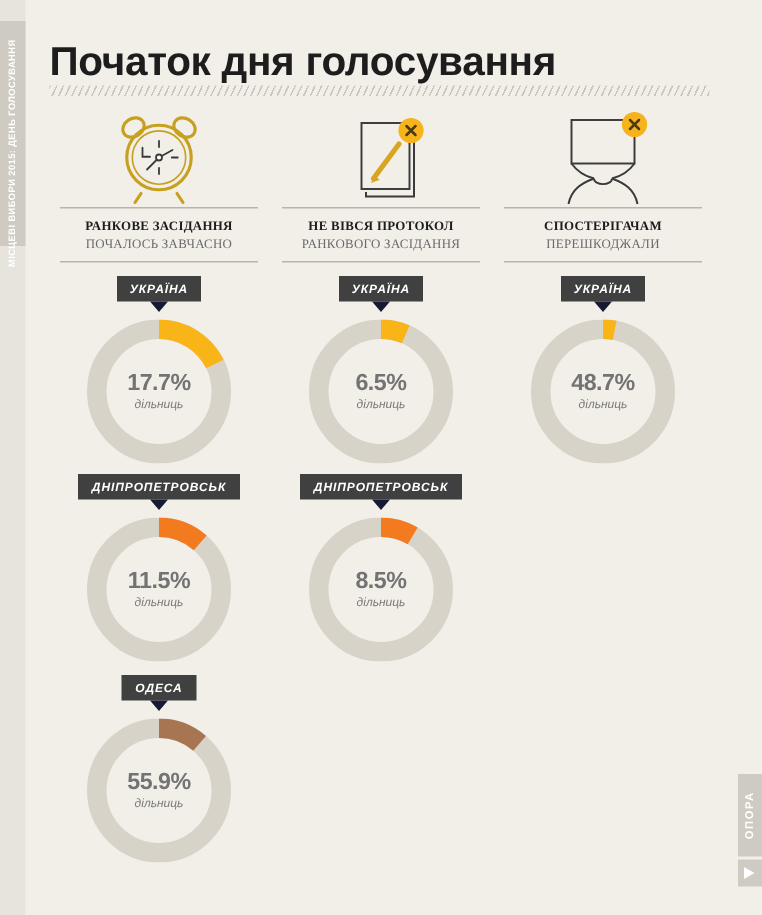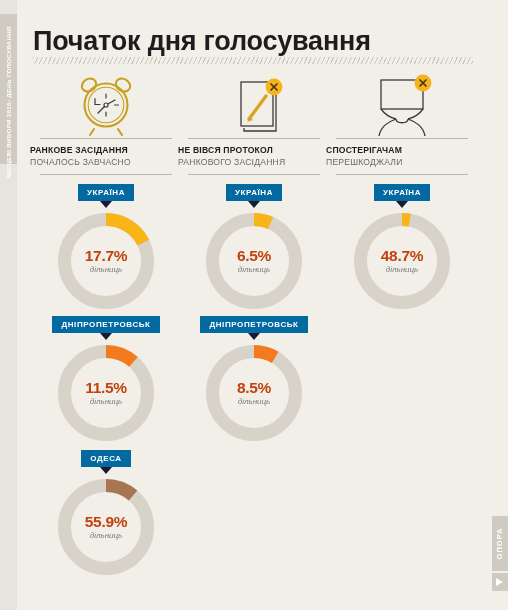--- a/index.html
+++ b/index.html
@@ -80,65 +80,66 @@
 
   .icon-wrap{
     position:relative;height:66px;width:152px;
   }
   .icon-wrap svg{position:absolute;left:50%;top:0;transform:translateX(-50%);}
 
   .rule{
     width:132px;margin:0 auto;height:1px;background:#b9b4aa;
   }
   .cap{
-    text-align:left;margin-top:6px;
+    text-align:center;margin-top:6px;font-family:Liberation Serif, serif;
   }
   .cap-1{
     font-size:8.6px;font-weight:bold;color:#1d1d1d;letter-spacing:.2px;
     white-space:nowrap;
   }
   .cap-2{
     font-size:8.6px;color:#6a6a6a;letter-spacing:.2px;margin-top:2px;
     white-space:nowrap;
   }
   .rule-b{
     width:132px;margin:7px auto 0;height:1px;background:#b9b4aa;
   }
   
   .donut-block{
     position:absolute;width:152px;
   }
   .badge{
     position:relative;margin:0 auto;
-    background:#0369a1;color:#ffffff;
+    background:#404040;color:#ffffff;
     font-size:8px;font-weight:bold;letter-spacing:.6px;
     padding:4px 9px 4px 9px;
     display:table;
     white-space:nowrap;
+    font-style:italic;
   }
   .badge:after{
     content:"";position:absolute;left:50%;bottom:-7px;
     transform:translateX(-50%);
     width:0;height:0;
     border-left:6px solid transparent;
     border-right:6px solid transparent;
     border-top:7px solid #161a33;
   }
   .donut{
     position:relative;margin:12px auto 0;width:96px;height:96px;
   }
   .donut svg{display:block;}
   .donut-center{
     position:absolute;left:0;top:0;width:96px;height:96px;
     display:flex;flex-direction:column;align-items:center;
     justify-content:center;
     pointer-events:none;
   }
   .donut-val{
-    font-size:15.5px;font-weight:bold;color:#c2410c;
+    font-size:15.5px;font-weight:bold;color:#737373;
     letter-spacing:-.3px;line-height:1;
   }
   .donut-unit{
     font-size:8px;color:#7a7a7a;font-style:italic;margin-top:3px;line-height:1;
   }
   
   .row-1{top:184px;}
   .row-2{top:316px;}
   .row-3{top:450px;}
 </style>

